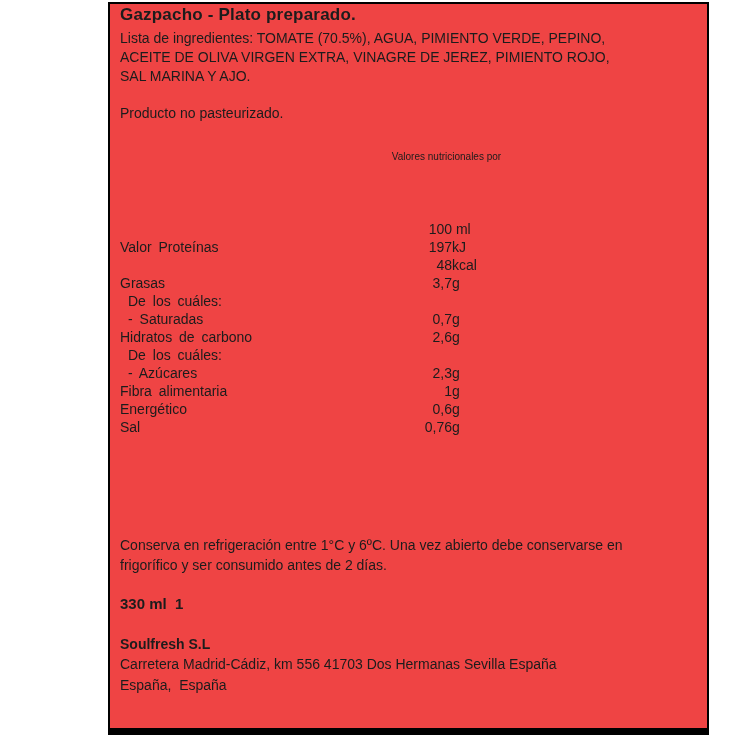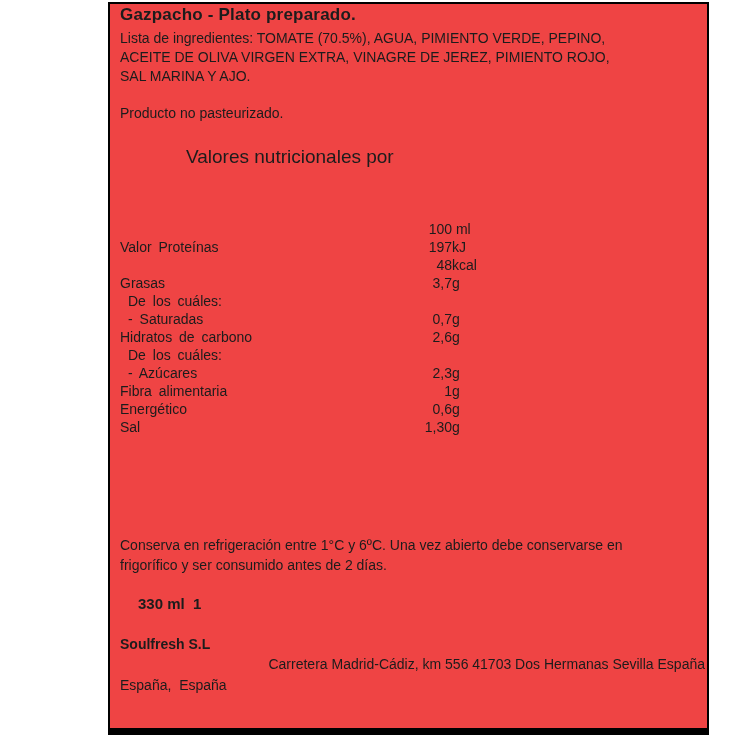--- a/index.html
+++ b/index.html
@@ -61,21 +61,22 @@
     font-size: 14px;
     line-height: 19px;
   }
   .nutri-header {
     position: absolute;
     left: 0;
     top: 143px;
     width: 100%;
     box-sizing: border-box;
     padding-left: 76px;
-    font-size: 19px;
+    text-align: center;
+    font-size: 10px;
     line-height: 19px;
   }
   .nutri-table {
     position: absolute;
     left: 0;
     top: 216px;
     width: 100%;
     font-size: 14px;
   }
   .trow {
@@ -109,40 +110,39 @@
   .storage {
     position: absolute;
     left: 10px;
     top: 531px;
     width: 530px;
     font-size: 14px;
     line-height: 20px;
   }
   .volume {
     position: absolute;
-    left: 28px;
+    left: 10px;
     top: 591px;
     font-size: 15px;
     font-weight: bold;
     white-space: pre;
   }
   .mfr-name {
     position: absolute;
     left: 10px;
     top: 632px;
     font-size: 14px;
     font-weight: bold;
   }
   .mfr-address {
     position: absolute;
     left: 10px;
     top: 652px;
     width: 585px;
     font-size: 14px;
-    text-align: right;
   }
   .mfr-country {
     position: absolute;
     left: 10px;
     top: 673px;
     font-size: 14px;
     white-space: pre;
   }
 </style>
 </head>
@@ -212,21 +212,21 @@
       <span class="tnum">1</span>
       <span class="tunit">g</span>
     </div>
     <div class="trow">
       <span class="tlabel">Energético</span>
       <span class="tnum">0,6</span>
       <span class="tunit">g</span>
     </div>
     <div class="trow">
       <span class="tlabel">Sal</span>
-      <span class="tnum">1,30</span>
+      <span class="tnum">0,76</span>
       <span class="tunit">g</span>
     </div>
   </div>
 
   <div class="storage">Conserva en refrigeración entre 1°C y 6ºC. Una vez abierto debe conservarse en frigorífico y ser consumido antes de 2 días.</div>
 
   <div class="volume">330 ml  1</div>
 
   <div class="mfr-name">Soulfresh S.L</div>
 

